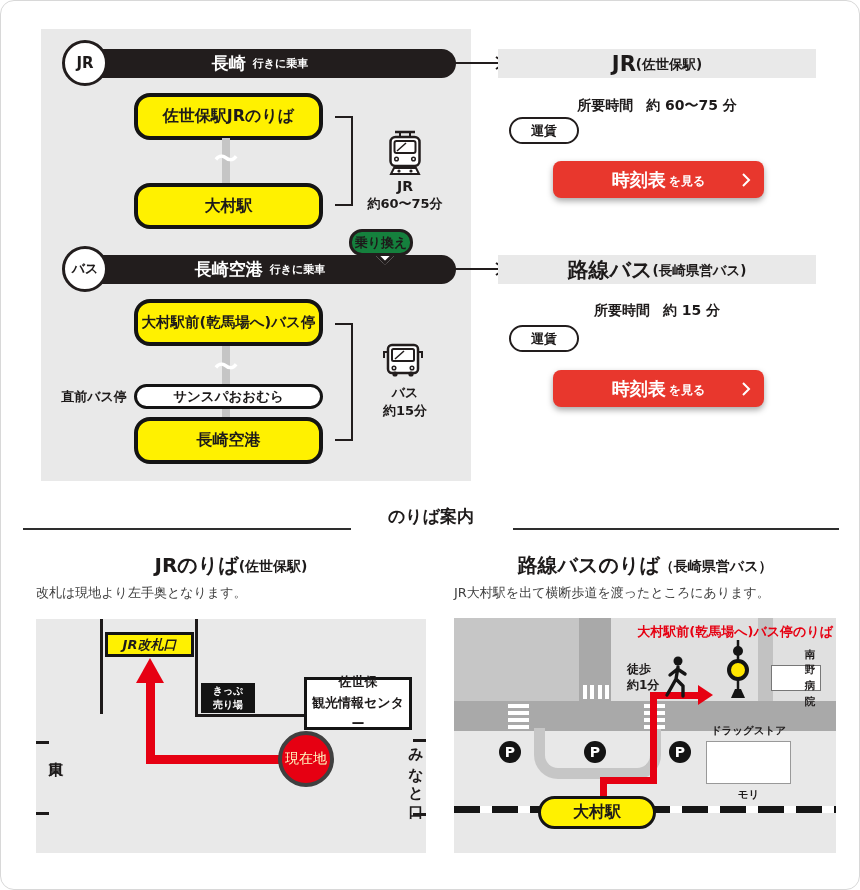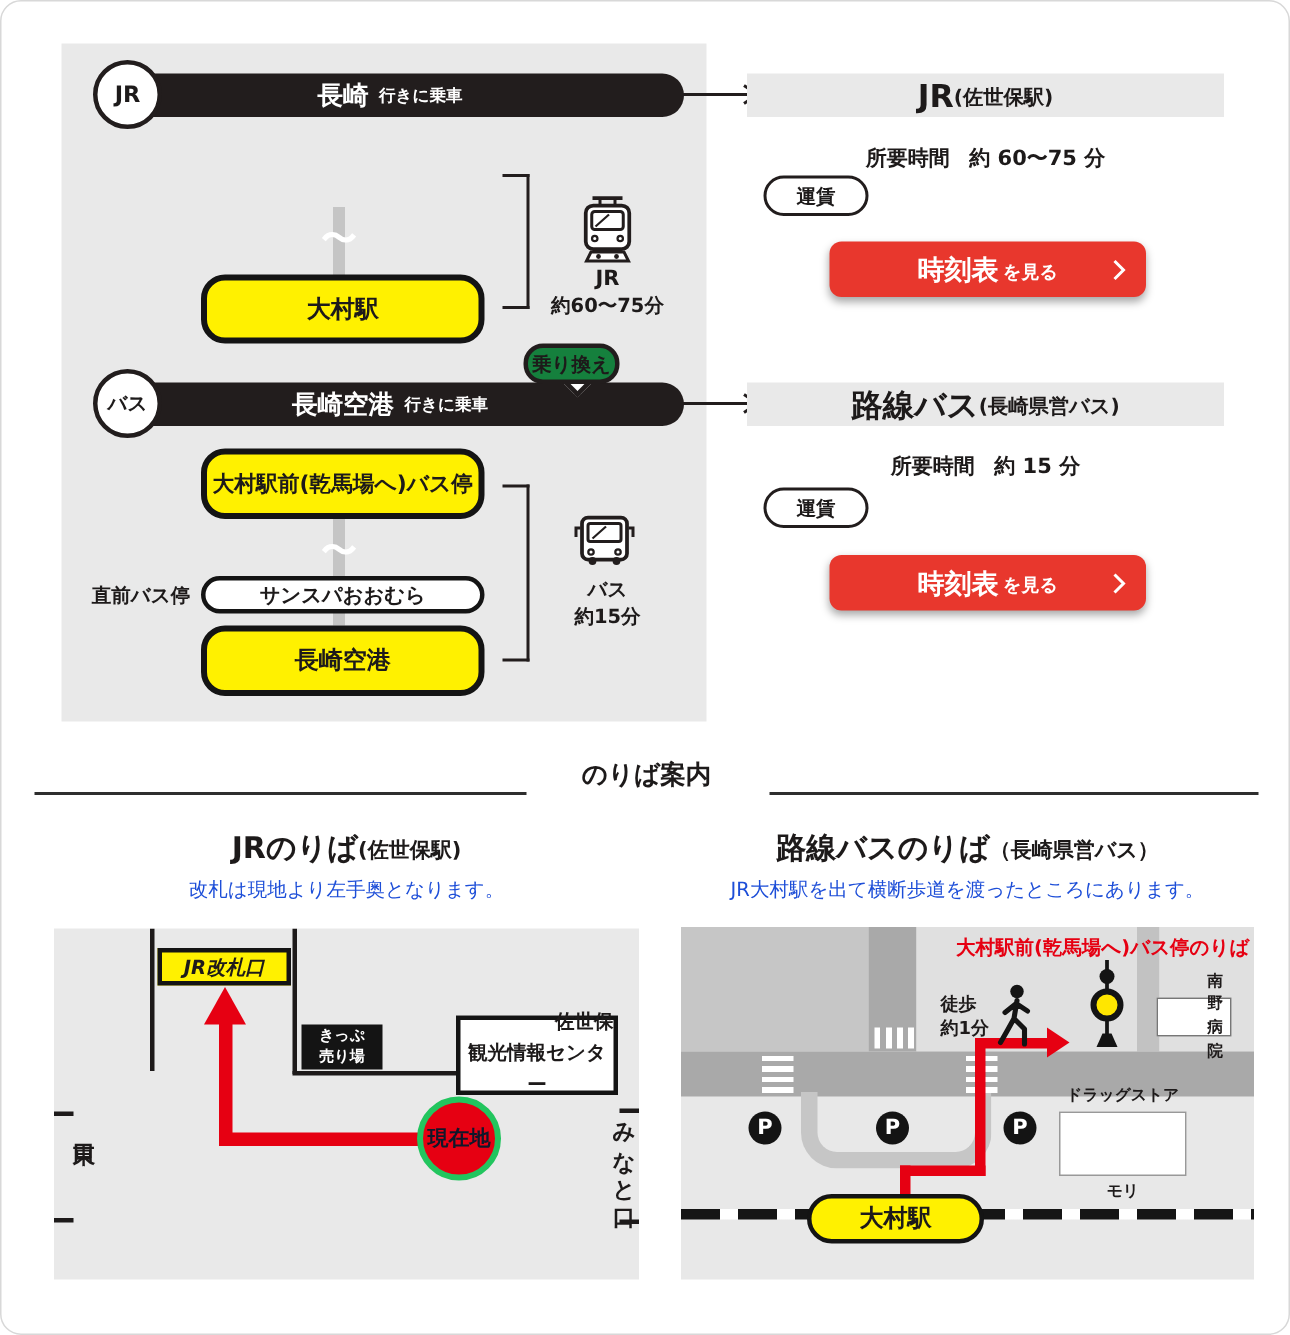--- a/index.html
+++ b/index.html
@@ -46,33 +46,33 @@
 .red-btn svg { position:absolute; right:13px; top:50%; transform:translateY(-50%); }
 
 
 .divline { height:2px; background:#2e2e2e; }
 .sec-title { font-size:17px; font-weight:bold; text-align:center; }
 
 
 .map-title { display:flex; align-items:center; justify-content:center; }
 .map-title .m1 { font-size:20px; font-weight:bold; }
 .map-title .m2 { font-size:14px; font-weight:bold; margin-top:3px; }
-.map-note { font-size:13px; text-align:center; color:#1d4ed8; }
+.map-note { font-size:13px; text-align:left; color:#404040; }
 .map-left { background:#e9e9e9; overflow:hidden; }
 .map-right { background:#e8e8e8; overflow:hidden; }
 .wall { background:#1d1a1a; }
 .gate-box { background:#fff100; border:3px solid #141414; display:flex; align-items:center;
   justify-content:center; font-size:13px; font-weight:bold;font-style:italic; }
 .black-box { background:#141414; color:#fff; font-size:10px; font-weight:bold;
   text-align:center; line-height:1.4; display:flex; flex-direction:column; justify-content:center; }
 .white-box { background:#fff; border:3px solid #141414; font-size:13px; font-weight:bold;
   text-align:center; line-height:1.6; display:flex; flex-direction:column; justify-content:center; }
 .red-seg { background:#e60012; z-index:4; }
-.cur-circle { width:56px; height:56px; border-radius:50%; background:#e60012; border:4px solid #22c55e;
-  color:#0f172a; font-size:14px; font-weight:bold; display:flex; align-items:center; justify-content:center; z-index:5; }
+.cur-circle { width:56px; height:56px; border-radius:50%; background:#e60012; border:4px solid #404040;
+  color:#fef9c3; font-size:14px; font-weight:normal; display:flex; align-items:center; justify-content:center; z-index:5; }
 .v-text { writing-mode:vertical-rl; font-size:15px; font-weight:bold; letter-spacing:2px; }
 .tick { background:#1d1a1a; height:3px; width:13px; }
 .small-box { background:#fff; border:1.5px solid #777; font-size:10.5px; font-weight:bold;
   text-align:center; line-height:1.5; display:flex; flex-direction:column; justify-content:center; z-index:3; }
 .p-icon { width:22px; height:22px; border-radius:50%; background:#141414; color:#fff; font-size:14px;
   font-weight:bold; display:flex; align-items:center; justify-content:center; z-index:3; }
 .stop-label-red { color:#e60012; font-size:13px; font-weight:bold; white-space:nowrap; z-index:6; }
 .walk-txt { font-size:12px; font-weight:bold; line-height:1.35; z-index:5; }
 .station-oval { background:#fff100; border:3px solid #141414; border-radius:17px;
   display:flex; align-items:center; justify-content:center; font-size:16px; font-weight:bold; z-index:5; }
@@ -83,20 +83,21 @@
 
 <div class="canvas">
 
   <div class="abs flow-panel">
     <div class="abs banner" style="left:23px;top:20px;width:392px;">
       <span class="dest">長崎</span>
       <span class="note">行きに乗車</span>
     </div>
     <div class="abs mode-circle" style="left:21px;top:11px;">JR</div>
 
+    <div class="abs ybox" style="left:93px;top:64px;width:189px;height:47px;">佐世保駅JRのりば</div>
     <div class="abs conn" style="left:181px;top:109px;height:47px;"></div>
     <div class="abs wave" style="left:166px;top:118px;width:38px;">〜</div>
     <div class="abs ybox" style="left:93px;top:154px;width:189px;height:46px;">大村駅</div>
     <div class="abs bracket" style="left:294px;top:87px;width:18px;height:90px;"></div>
 
     <svg class="abs" style="left:345px;top:99px;" width="38" height="48" viewBox="0 0 38 48">
       <line x1="9" y1="4" x2="29" y2="4" stroke="#221d1d" stroke-width="2.5"></line>
       <line x1="14" y1="4" x2="14" y2="9" stroke="#221d1d" stroke-width="2"></line>
       <line x1="24" y1="4" x2="24" y2="9" stroke="#221d1d" stroke-width="2"></line>
       <rect x="4.5" y="9" width="29" height="29" rx="5" fill="#fff" stroke="#221d1d" stroke-width="2.5"></rect>
@@ -197,21 +198,21 @@
   <div class="abs map-left" style="left:35px;top:618px;width:390px;height:234px;">
     <div class="abs wall" style="left:64px;top:0;width:3px;height:95px;"></div>
     <div class="abs wall" style="left:159px;top:0;width:3px;height:97px;"></div>
     <div class="abs wall" style="left:159px;top:95px;width:111px;height:3px;"></div>
 
     <div class="abs gate-box" style="left:69px;top:13px;width:89px;height:25px;">JR改札口</div>
     <div class="abs black-box" style="left:165px;top:64px;width:54px;height:30px;">
       <span>きっぷ</span>
       <span>売り場</span>
     </div>
-    <div class="abs white-box" style="left:268px;top:58px;width:108px;height:53px;align-items:flex-end;">
+    <div class="abs white-box" style="left:268px;top:58px;width:108px;height:53px;">
       <span>佐世保</span>
       <span>観光情報センター</span>
     </div>
 
     <div class="abs tri" style="left:100px;top:39px;border-left:14px solid transparent;border-right:14px solid transparent;border-bottom:25px solid #e60012;"></div>
     <div class="abs red-seg" style="left:110px;top:62px;width:9px;height:80px;"></div>
     <div class="abs red-seg" style="left:110px;top:136px;width:138px;height:9px;"></div>
     <div class="abs cur-circle" style="left:242px;top:112px;">現在地</div>
 
     <div class="abs v-text" style="left:10px;top:131px;">東口</div>

